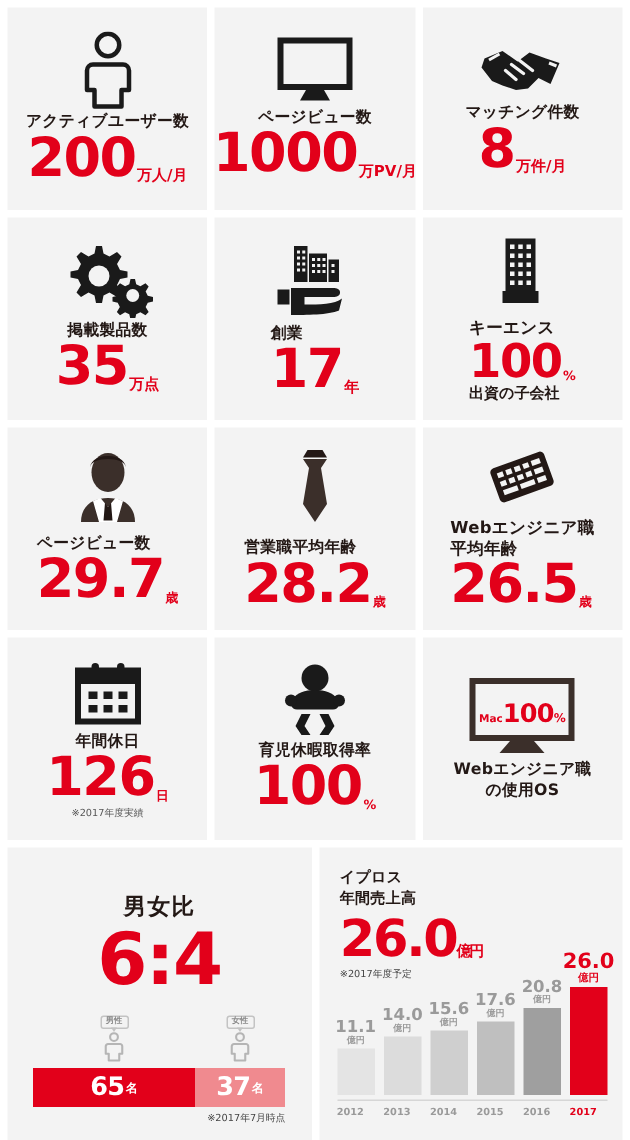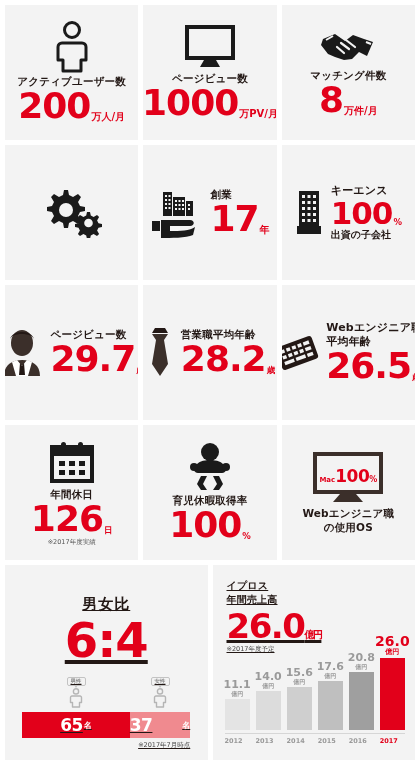--- a/index.html
+++ b/index.html
@@ -43,21 +43,21 @@
     justify-content: center;
   }
 
   
   .card.stack {
     flex-direction: column;
     gap: 2px;
   }
   
   .card.side {
-    flex-direction: row;
+    flex-direction: column;
     gap: 6px;
   }
 
   .icon-wrap {
     display: flex;
     align-items: center;
     justify-content: center;
   }
   .icon-wrap svg { display: block; }
 
@@ -110,21 +110,20 @@
   .panels {
     display: grid;
     grid-template-columns: 1fr 1fr;
     gap: 5px;
     flex: 1;
   }
   .panel {
     background: #f3f3f3;
     position: relative;
     overflow: hidden;
-    text-decoration: underline;
   }
 
   
   .gender {
     display: flex;
     flex-direction: column;
     align-items: center;
     padding-top: 30px;
     box-sizing: border-box;
   }
@@ -332,20 +331,26 @@
       <span class="icon-wrap">
         <svg width="60" height="50" viewBox="0 0 60 50">
           <g fill="#1a1a1a">
             <path d="M22 2 l4 0 1 5 4 2 5-3 3 3 -3 5 2 4 5 1 0 4 -5 1 -2 4 3 5 -3 3 -5-3 -4 2 -1 5 -4 0 -1-5 -4-2 -5 3 -3-3 3-5 -2-4 -5-1 0-4 5-1 2-4 -3-5 3-3 5 3 4-2 z"></path>
             <circle cx="24" cy="22" r="7" fill="#f3f3f3"></circle>
             <path d="M45 24 l3 0 .8 3.5 2.8 1.4 3.4-2 2.1 2.1 -2 3.4 1.4 2.8 3.5 .8 0 3 -3.5 .8 -1.4 2.8 2 3.4 -2.1 2.1 -3.4-2 -2.8 1.4 -.8 3.5 -3 0 -.8-3.5 -2.8-1.4 -3.4 2 -2.1-2.1 2-3.4 -1.4-2.8 -3.5-.8 0-3 3.5-.8 1.4-2.8 -2-3.4 2.1-2.1 3.4 2 2.8-1.4 z"></path>
             <circle cx="46.5" cy="35" r="4.3" fill="#f3f3f3"></circle>
           </g>
         </svg>
       </span>
+      <div class="txt">
+        <div class="lbl">掲載製品数</div>
+        <div class="numline">
+          <span class="bignum">35</span><span class="unit">万点</span>
+        </div>
+      </div>
     </div>
 
     <div class="card side">
       <span class="icon-wrap">
         <svg width="54" height="50" viewBox="0 0 54 50">
           <g fill="#1a1a1a">
             <rect x="13" y="4" width="9" height="24"></rect>
             <rect x="23" y="9" width="12" height="19"></rect>
             <rect x="36" y="13" width="7" height="15"></rect>
           </g>
@@ -569,21 +574,21 @@
               </svg>
             </span>
           </div>
         </div>
 
         <div class="g-bar">
           <div class="g-seg m" style="width: 64%; background: rgb(226, 0, 26);">
             <span class="v">65</span>
               <span class="u">名</span>
           </div>
-          <div class="g-seg f" style="width: 36%; background: rgb(240, 138, 143); justify-content: space-between;">
+          <div class="g-seg f" style="width: 36%; background: rgb(240, 138, 143);">
             <span class="v">37</span>
               <span class="u">名</span>
           </div>
         </div>
       </div>
       <div class="g-note">※2017年7月時点</div>
     </div>
 
     <div class="panel">
       <div class="rev">

